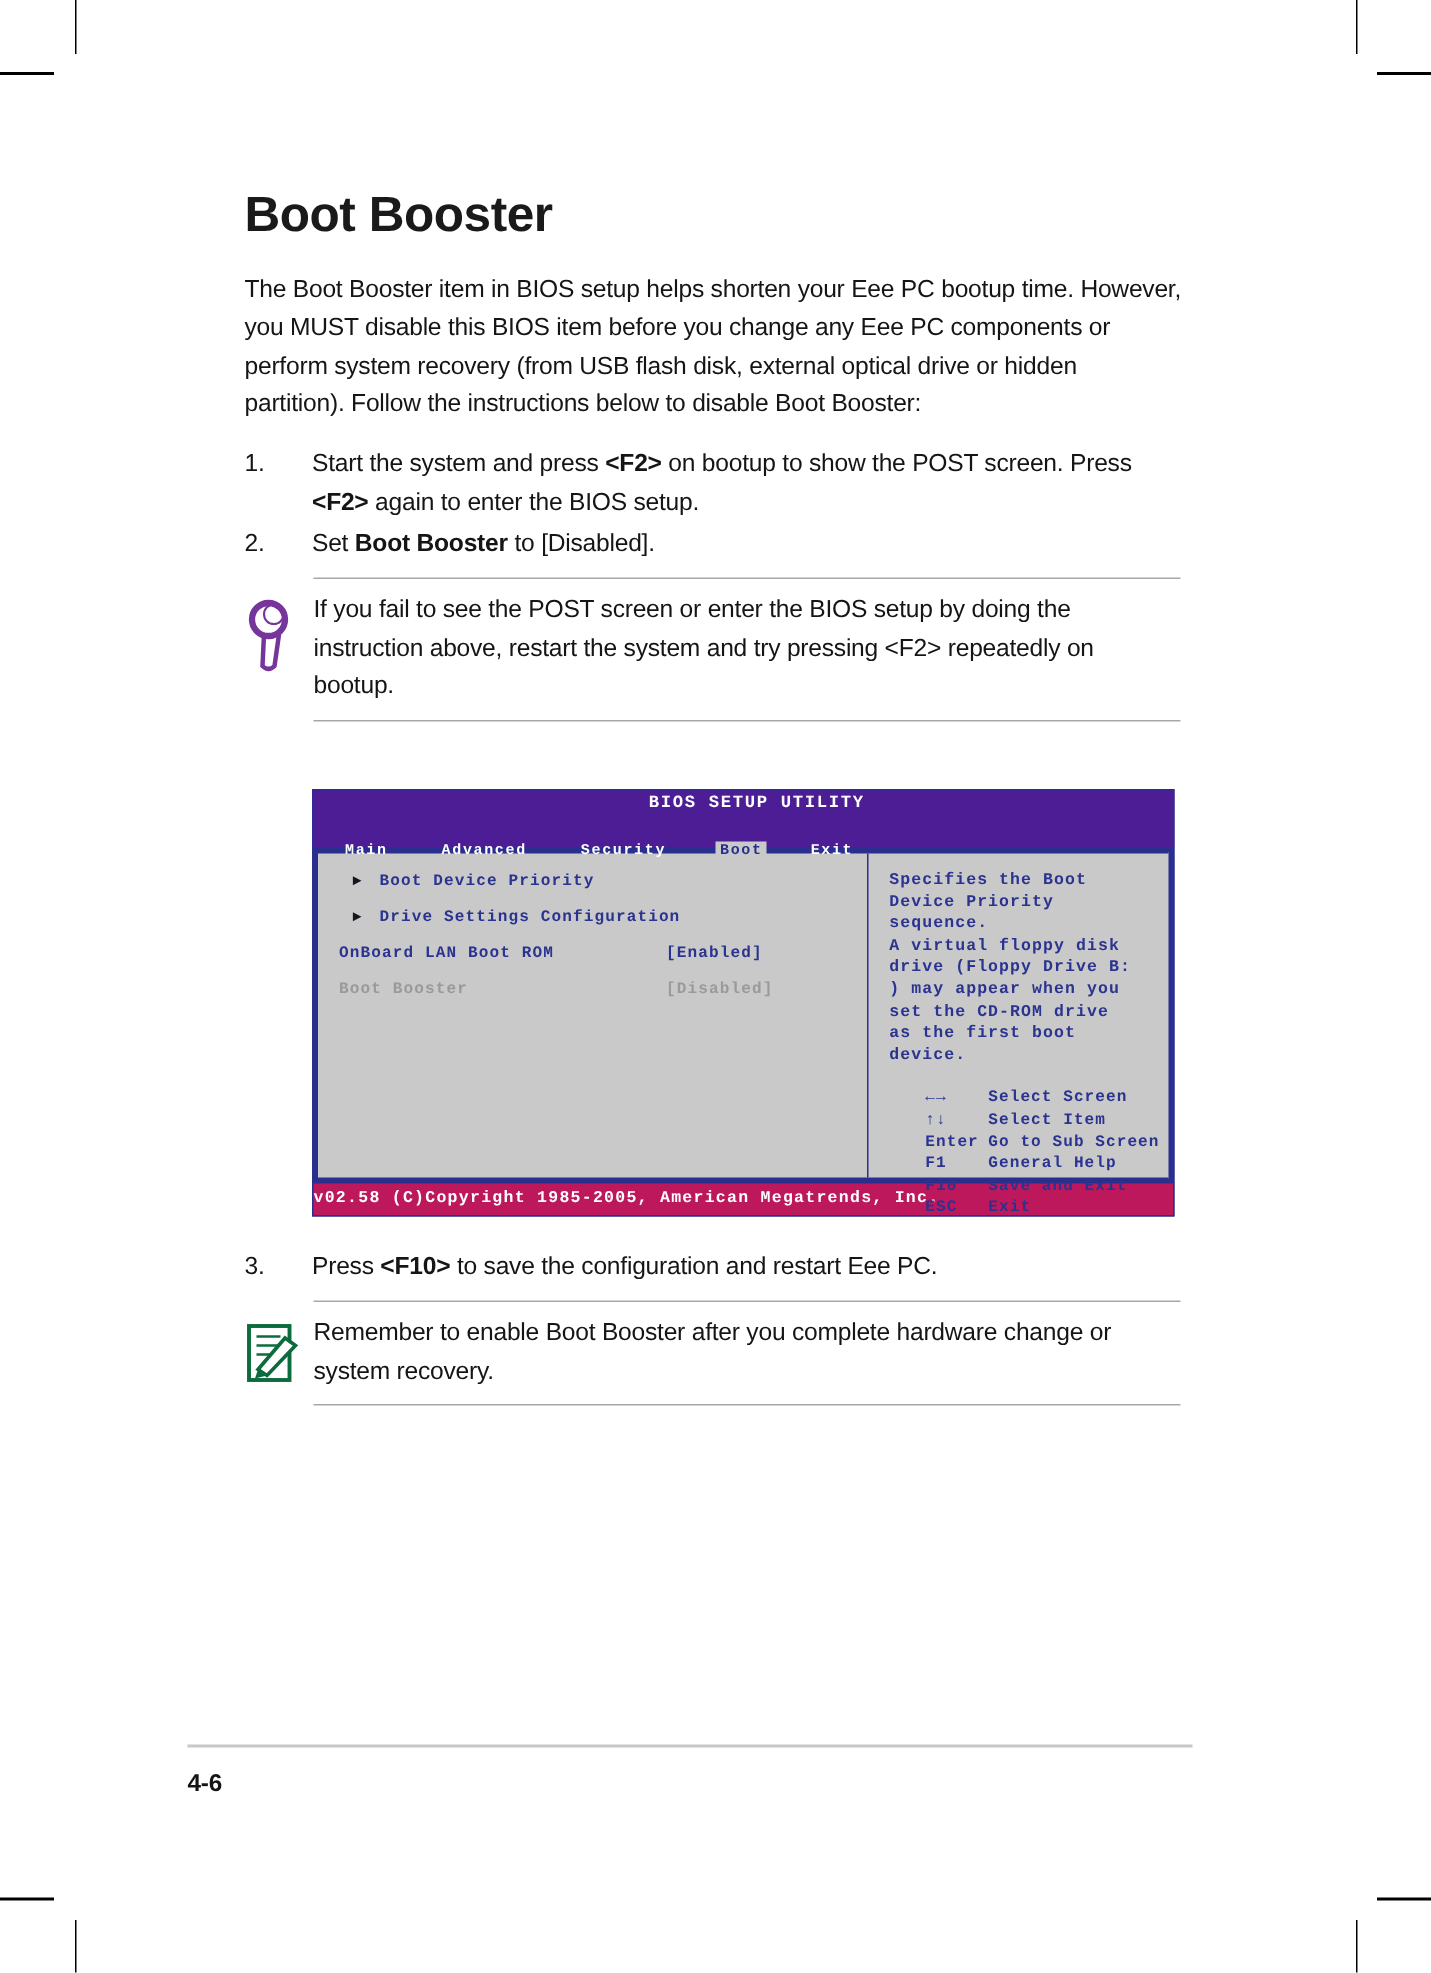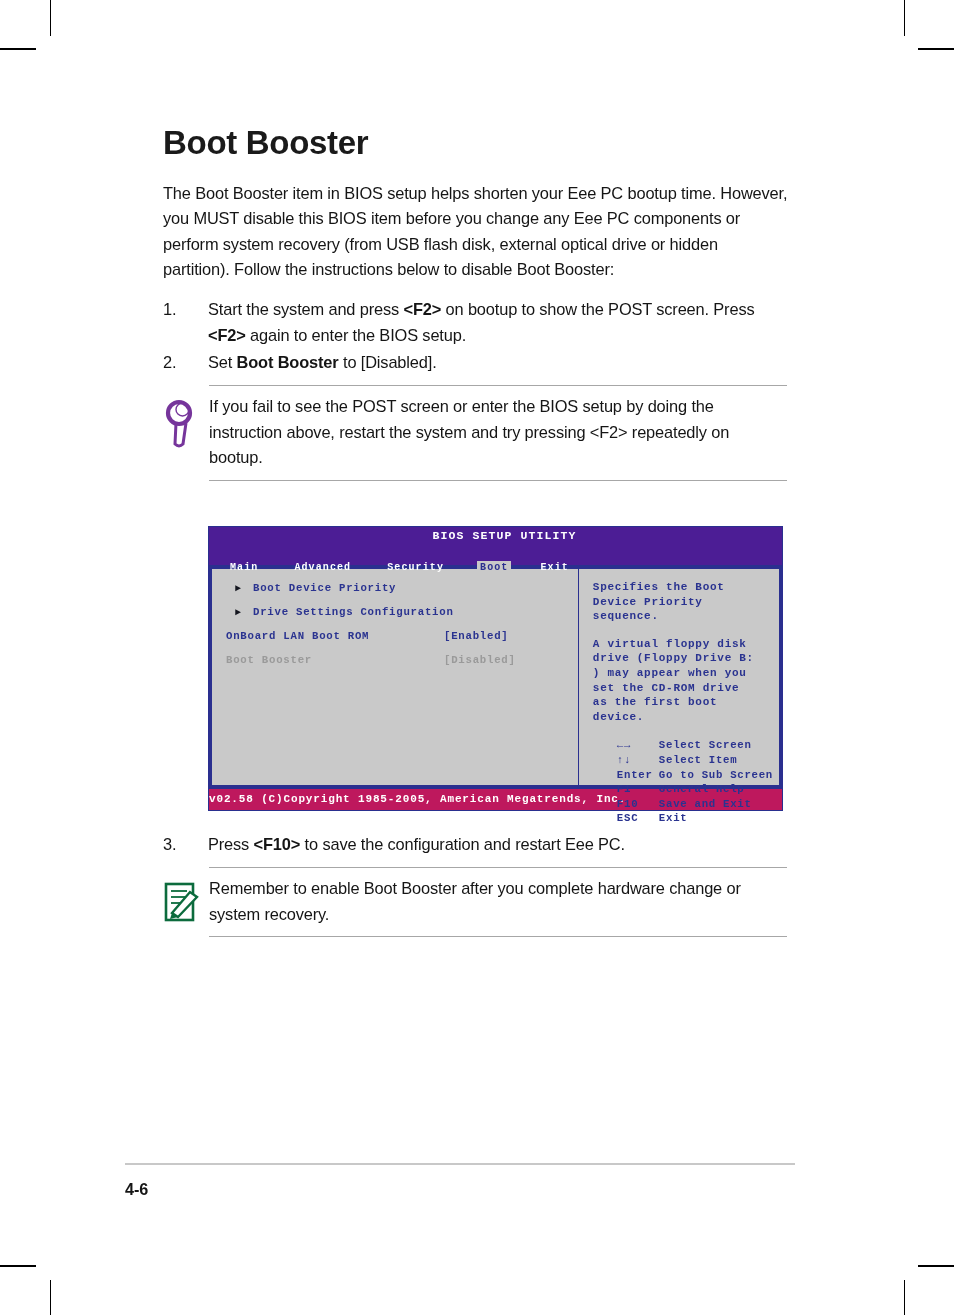--- a/index.html
+++ b/index.html
@@ -211,21 +211,21 @@
   }
   .bios-row.dim, .bios-row.dim .val { color: #9a9a9a; }
 
   .bios-help {
     font-size: 11px;
     letter-spacing: 0.72px;
     color: #2a3390;
     line-height: 14.6px;
     white-space: pre-wrap;
   }
-  .bios-help.gap { margin-top: 13px; }
+  .bios-help.gap { }
   .bios-keys {
     margin-top: 14px;
     font-size: 10.7px;
     letter-spacing: 0.72px;
     color: #2a3390;
     line-height: 14.6px;
     margin-left: 24px;
   }
   .bios-keys .kr { white-space: nowrap; }
   .bios-keys .kk { display: inline-block; width: 42px; }

